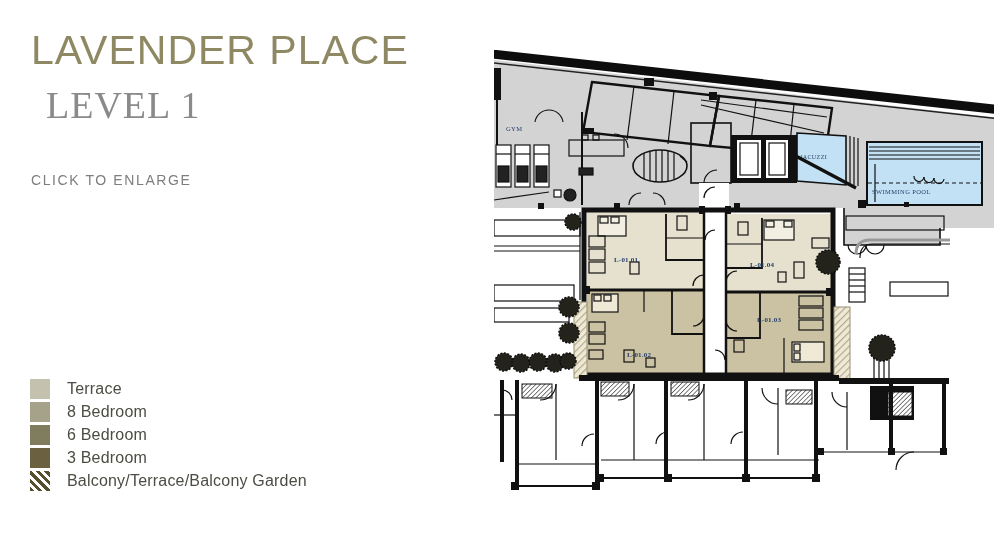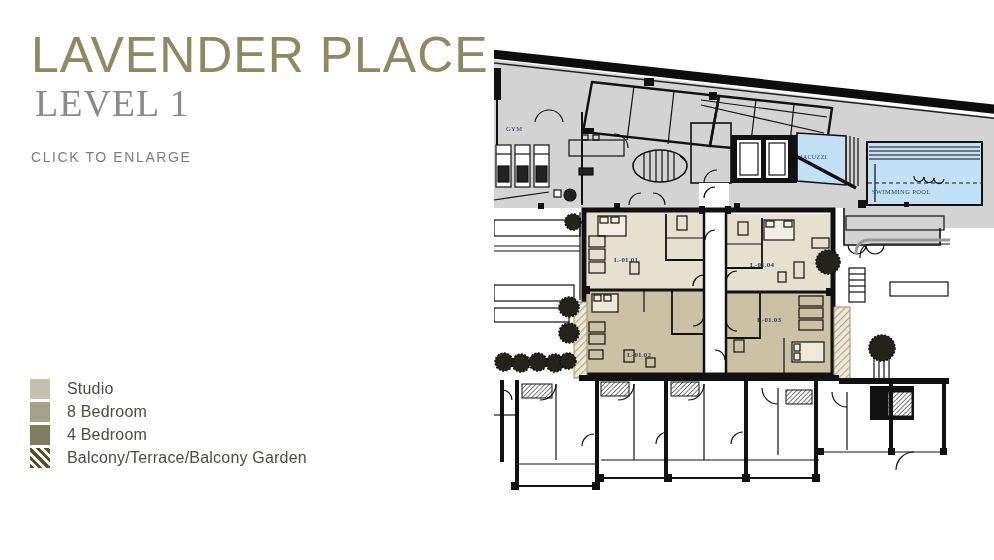--- a/index.html
+++ b/index.html
@@ -3,30 +3,30 @@
 <meta charset="utf-8">
 <style>
   html,body{margin:0;padding:0;}
   body{
     width:994px;height:560px;position:relative;background:#ffffff;
     font-family:"Liberation Sans",sans-serif;overflow:hidden;
   }
   .header{position:absolute;left:31px;top:30px;}
   .title{
     font-family:"Liberation Sans",sans-serif;
-    font-size:50px;line-height:1.0;letter-spacing:1px;
+    font-size:41px;line-height:1.0;letter-spacing:1px;
     color:var(--accent);font-weight:400;margin:0;
   }
   .subtitle{
     font-family:"Liberation Serif",serif;
     font-size:38px;line-height:1.05;letter-spacing:1px;
-    color:var(--level_gray);font-weight:400;margin:4px;
+    color:var(--level_gray);font-weight:400;margin:15px;
   }
   .enlarge{
-    margin-top:25px;font-size:14px;letter-spacing:1.6px;
+    margin-top:46px;font-size:14px;letter-spacing:1.6px;
     color:var(--hint_gray);
   }
   .legend{position:absolute;left:30px;top:379px;}
   .legend-row{display:flex;align-items:center;margin-bottom:3px;height:20px;}
   .swatch{width:20px;height:20px;flex:0 0 20px;margin-right:17px;}
   .legend-label{font-size:16px;color:var(--legend_text);letter-spacing:0.2px;}
   .planwrap{position:absolute;left:494px;top:50px;width:524px;height:470px;cursor:pointer;}
   svg{display:block;}
   .f-gray{fill:var(--plan_gray);}
   .f-light{fill:var(--unit_light);}
@@ -50,29 +50,33 @@
 
 <div class="header">
   <h1 class="title">LAVENDER PLACE</h1>
   <h2 class="subtitle">LEVEL 1</h2>
   <div class="enlarge">CLICK TO ENLARGE</div>
 </div>
 
 <div class="legend">
   <div class="legend-row">
     <span class="swatch" style="background: rgb(196, 194, 174);"></span>
-    <span class="legend-label">Studio</span>
+    <span class="legend-label">Terrace</span>
   </div>
   <div class="legend-row">
     <span class="swatch" style="background: rgb(165, 162, 137);"></span>
     <span class="legend-label">8 Bedroom</span>
   </div>
   <div class="legend-row">
     <span class="swatch" style="background: rgb(128, 125, 95);"></span>
-    <span class="legend-label">4 Bedroom</span>
+    <span class="legend-label">6 Bedroom</span>
+  </div>
+  <div class="legend-row">
+    <span class="swatch" style="background: rgb(107, 96, 64);"></span>
+    <span class="legend-label">3 Bedroom</span>
   </div>
   <div class="legend-row">
     <span class="swatch" style="background: repeating-linear-gradient(45deg, rgb(87, 80, 47) 0px, rgb(87, 80, 47) 3px, rgb(255, 255, 255) 3px, rgb(255, 255, 255) 6px);"></span>
     <span class="legend-label">Balcony/Terrace/Balcony Garden</span>
   </div>
 </div>
 
 <div class="planwrap">
 <svg width="524" height="470" viewBox="0 0 524 470">
   <defs>

